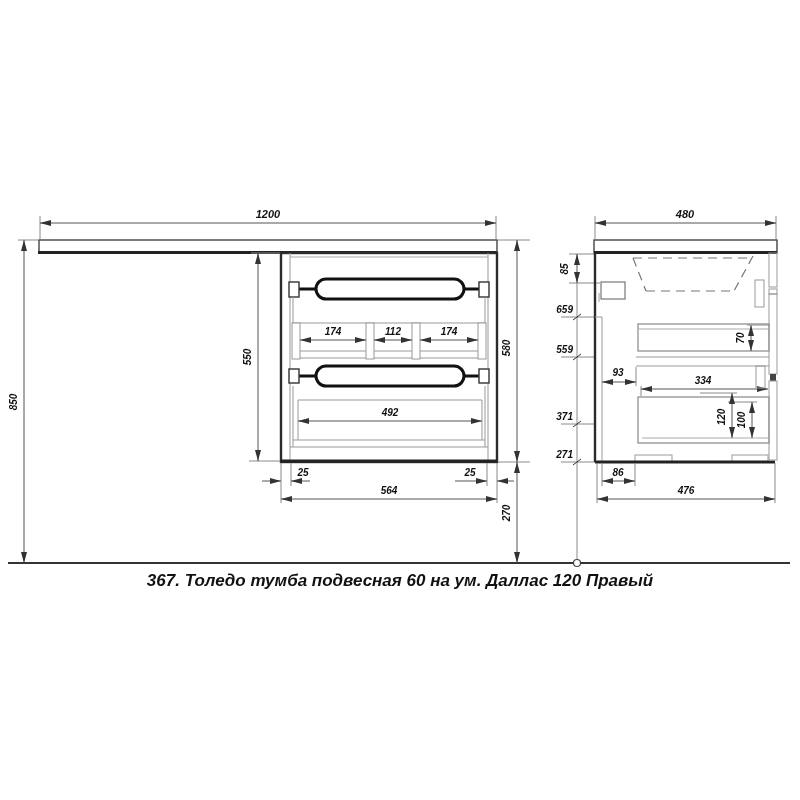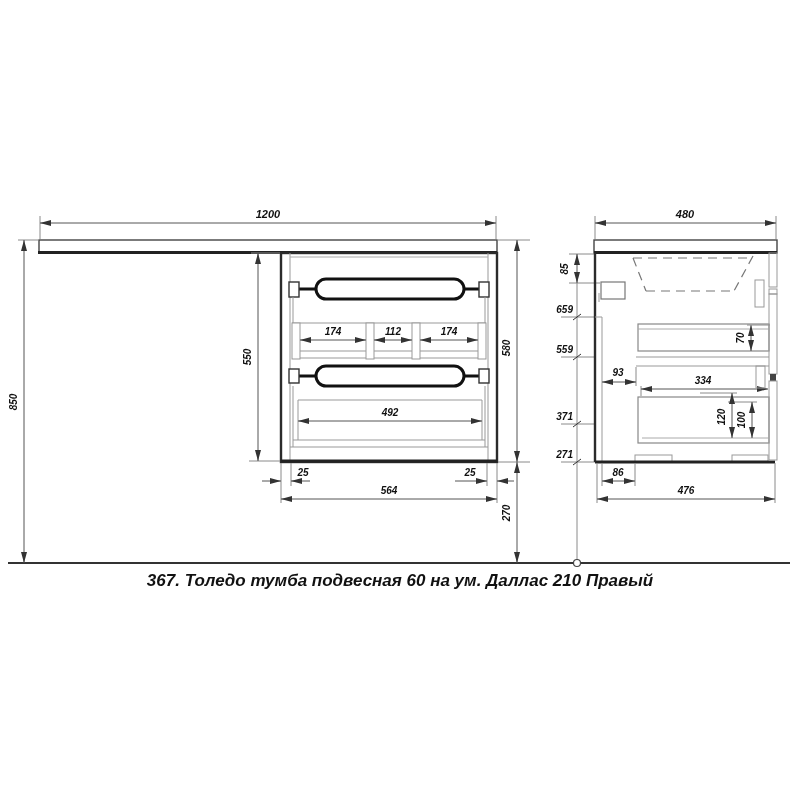--- a/index.html
+++ b/index.html
@@ -252,15 +252,15 @@
       <line class="dim" x1="602" y1="481" x2="635" y2="481" marker-start="url(#as)" marker-end="url(#ae)"></line>
       <text class="dimtxt" x="618" y="476" text-anchor="middle">86</text>
       <line class="ext" x1="597" y1="463" x2="597" y2="503"></line>
       <line class="ext" x1="775" y1="463" x2="775" y2="503"></line>
       <line class="dim" x1="597" y1="499" x2="775" y2="499" marker-start="url(#as)" marker-end="url(#ae)"></line>
       <text class="dimtxt" x="686" y="494" text-anchor="middle">476</text>
     </g>
   </g>
 </svg>
 
-<div class="caption">367. Толедо тумба подвесная 60 на ум. Даллас 210 Правый</div>
+<div class="caption">367. Толедо тумба подвесная 60 на ум. Даллас 120 Правый</div>
 
 </div>
 
 </body></html>

